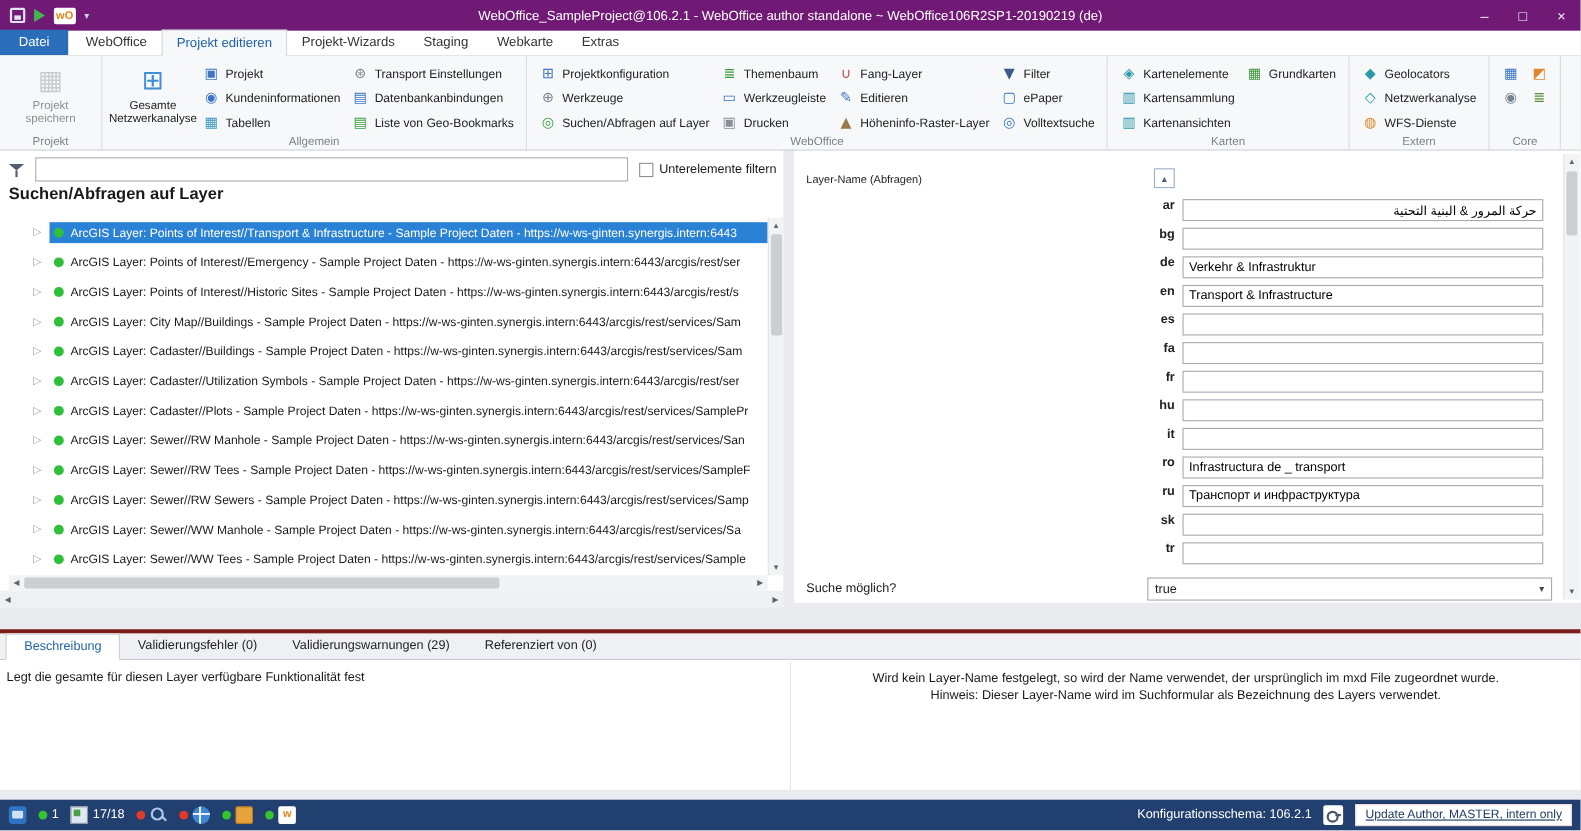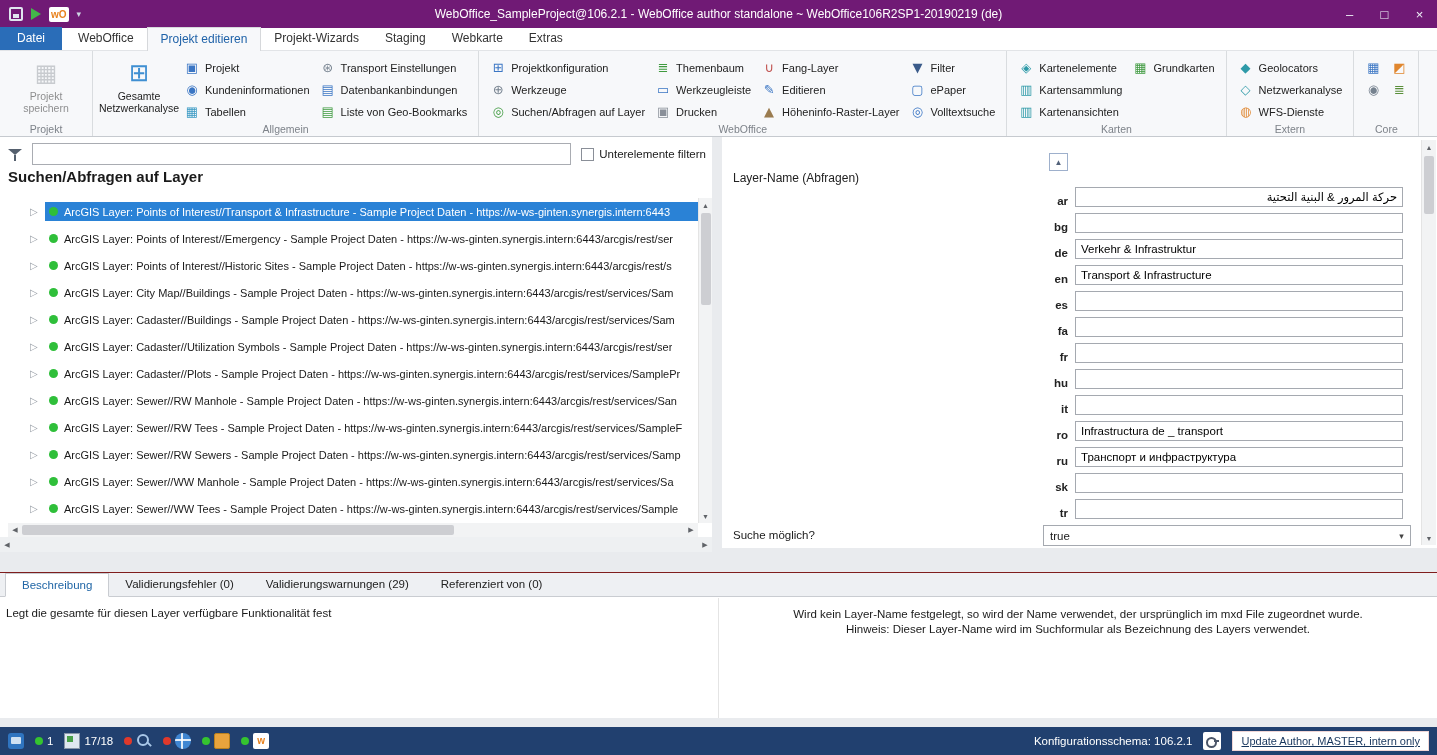--- a/index.html
+++ b/index.html
@@ -66,33 +66,33 @@
   .hscroll .arr{width:14px;height:14px;font-size:7px;color:#606368;display:flex;align-items:center;justify-content:center;flex:none}
   .hscroll .track{position:relative;flex:1;height:100%}
   .hscroll .thumb{position:absolute;top:2px;height:10px;background:#cdced2;border-radius:2px}
   .tree-vscroll{right:0;top:61px;bottom:29px}
   .inner-hscroll{left:8px;right:14px;bottom:15px}
   .outer-hscroll{left:0;right:0;bottom:0;height:15px;background:#eef0f2}
   .rp-vscroll{right:1px;top:3px;bottom:3px;width:15px}
 
   
   .right-panel{position:absolute;left:722px;top:137px;width:715px;height:411px;background:#fff}
-  .rp-label{position:absolute;top:34px;left:11px;font-size:12px;color:#222}
+  .rp-label{position:absolute;top:21px;left:11px;font-size:10px;color:#222}
   .rp-upbtn{position:absolute;top:16px;left:327px;width:19px;height:18px;background:#fff;border:1px solid #9eb0cc;display:flex;align-items:center;justify-content:center;font-size:8px;color:#53627a}
   .langform{position:absolute;top:44px;left:0;right:20px}
-  .lrow{display:flex;align-items:flex-end;height:26px}
+  .lrow{display:flex;align-items:flex-start;height:26px}
   .lcode{width:346px;text-align:right;font-size:11.5px;font-weight:bold;color:#222}
   .linput{margin-left:7px;width:328px;height:20px;border:1px solid #a5a9b0;font:11.5px "Liberation Sans","DejaVu Sans",sans-serif;padding:0 5px;background:#fff}
   .suche-row{position:absolute;top:388px;left:0;right:0;height:22px}
   .suche-label{position:absolute;left:11px;top:4px;font-size:11.5px}
   .combo{position:absolute;left:321px;top:0;width:368px;height:21px;border:1px solid #a5a9b0;background:#fff;display:flex;align-items:center;font-size:11.5px;padding-left:6px}
   .combo .caret{margin-left:auto;width:17px;text-align:center;font-size:9px;color:#444}
 
   
-  .bottom-panel{position:absolute;left:0;top:572px;width:1437px;height:146px;background:#fff;border-top:1px solid #7f1d1d}
+  .bottom-panel{position:absolute;left:0;top:572px;width:1437px;height:146px;background:#fff;border-top:4px solid #7f1d1d}
   .btabs{position:relative;height:24px;background:#eef0f3;border-bottom:1px solid #c9ccd1;display:flex;align-items:flex-end;padding-left:5px}
   .btab{height:23px;line-height:22px;padding:0 16px;font-size:11.5px;color:#222;white-space:nowrap}
   .btab.active{background:#fff;border:1px solid #c9ccd1;border-bottom:1px solid #fff;margin-bottom:-1px;color:#2166a6;height:24px}
   .bcontent{position:absolute;top:25px;left:0;right:0;bottom:0;display:flex}
   .bleft{width:718px;padding:9px 6px;font-size:11.5px}
   .bright{flex:1;border-left:1px solid #e4e4e4;text-align:center;padding-top:9px;font-size:11.5px;line-height:15px}
 
   
   .statusbar{position:absolute;left:0;top:727px;width:100%;height:28px;background:#21406f;display:flex;align-items:center;color:#fff;padding:0 8px;gap:11px}
   .sitem{display:flex;align-items:center;gap:4px}

